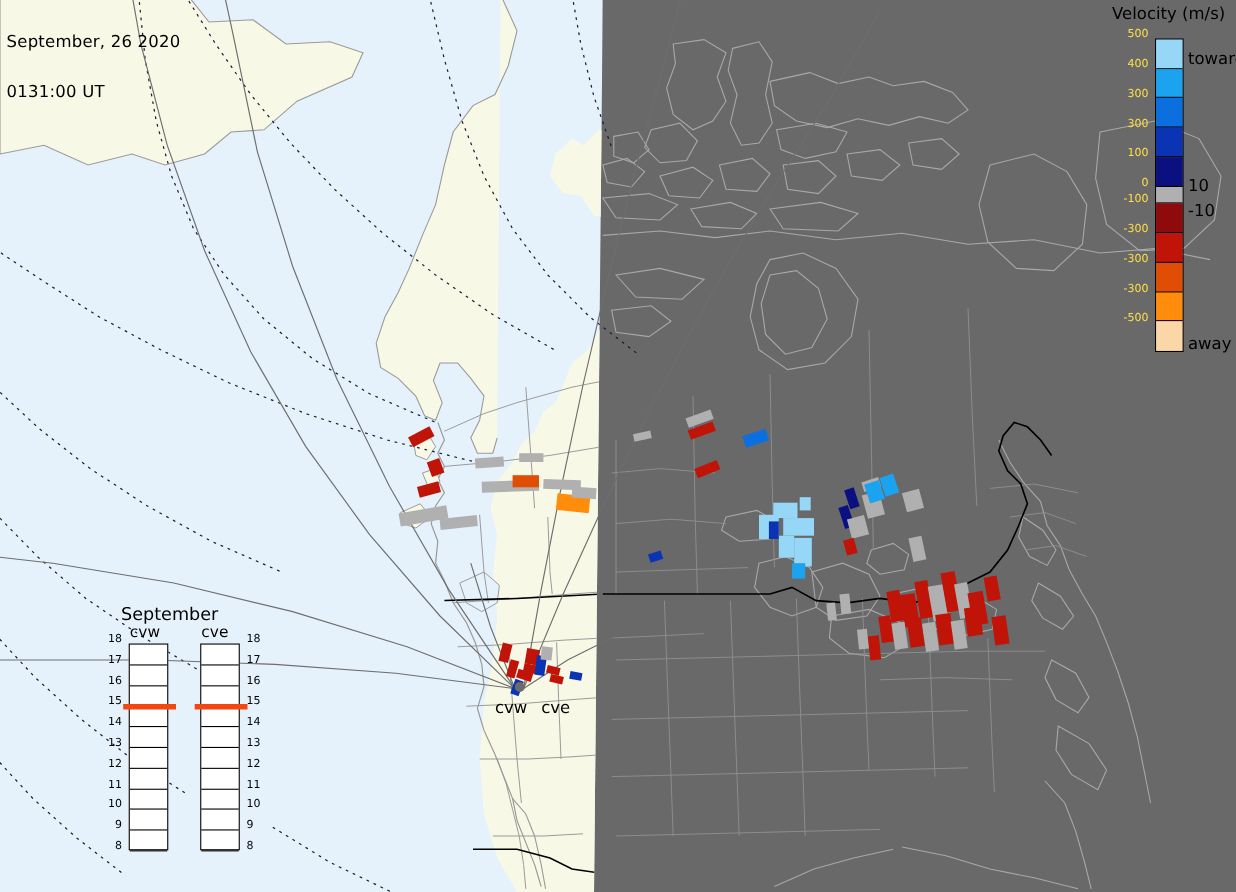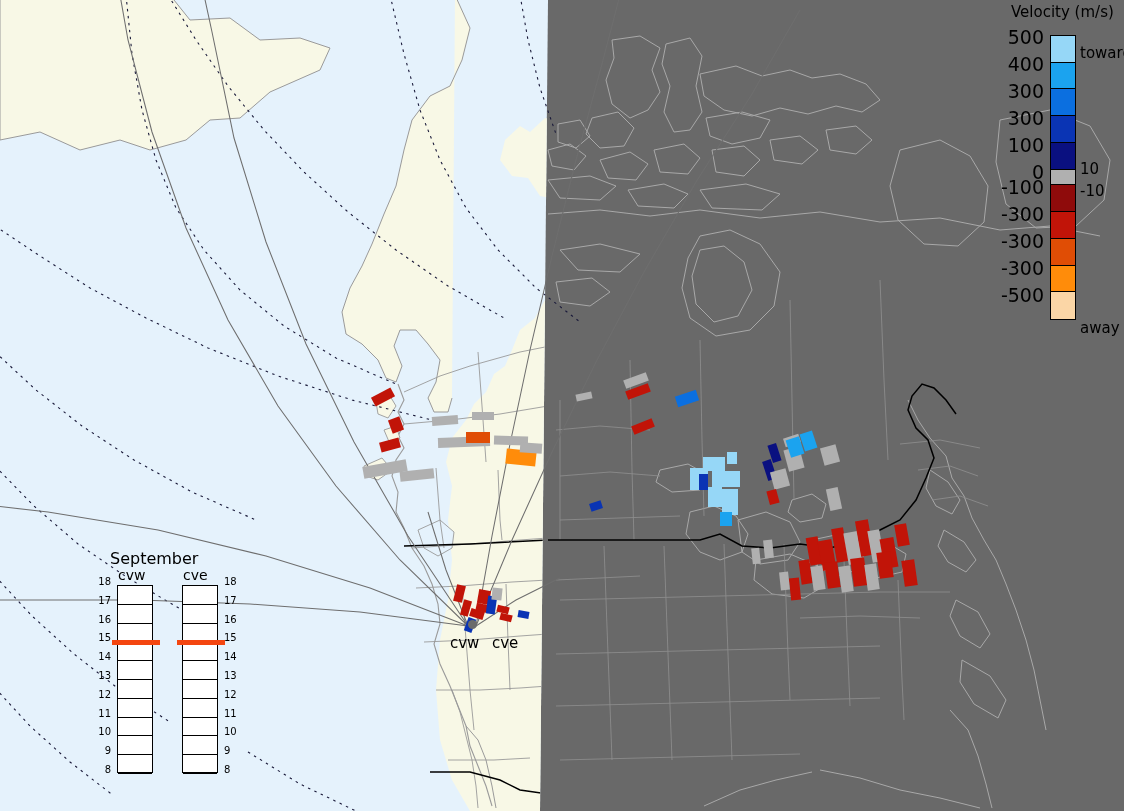--- a/index.html
+++ b/index.html
@@ -15,21 +15,21 @@
   .title-block{position:absolute;left:6px;top:1px;color:#000;font-size:15px;line-height:15px;
                letter-spacing:.2px;white-space:pre;}
   .title-block div{margin:0;padding:0;}
 
   
   #cbar{position:absolute;left:1050px;top:35px;width:26px;height:285px;border:1px solid #000;
         box-sizing:border-box;}
   #cbar .seg{position:absolute;left:0;width:100%;border-bottom:1px solid #000;box-sizing:border-box;}
   #cbar .seg:last-child{border-bottom:none;}
   #cbar-title{position:absolute;left:1011px;top:3px;color:#000;font-size:15px;white-space:nowrap;}
-  .cb-tick{position:absolute;color:#000000;font-size:19px;text-align:right;width:46px;}
+  .cb-tick{position:absolute;color:#fde047;font-size:10px;text-align:right;width:46px;}
   .cb-side{position:absolute;color:#000;font-size:15px;white-space:nowrap;}
 
   
   #freq-title{position:absolute;left:110px;top:549px;color:#000;font-size:16px;white-space:nowrap;}
   .gauge-label{position:absolute;color:#000;font-size:14px;white-space:nowrap;}
   .gauge{position:absolute;width:36px;border:1.5px solid #000;box-sizing:border-box;background:#fff;}
   .gauge .cell{width:100%;border-bottom:1px solid #000;box-sizing:border-box;}
   .gauge .cell:last-child{border-bottom:none;}
   .gauge .mark{position:absolute;left:-6px;width:48px;height:5px;background:#f44610;}
   .g-tick{position:absolute;color:#000;font-size:10px;white-space:nowrap;}
@@ -305,20 +305,24 @@
           <rect x="790" y="578" width="10" height="22" fill="#c11408" transform="rotate(-6 795 589)"></rect>
           <rect x="780" y="572" width="9" height="18" fill="#b0b0b0" transform="rotate(-6 784.5 581)"></rect>
           <rect x="903" y="560" width="13" height="26" fill="#c11408" transform="rotate(-8 909.5 573)"></rect>
           <rect x="896" y="524" width="12" height="22" fill="#c11408" transform="rotate(-10 902 535)"></rect>
           <rect x="764" y="540" width="9" height="18" fill="#b0b0b0" transform="rotate(-6 768.5 549)"></rect>
           <rect x="752" y="548" width="8" height="16" fill="#b0b0b0" transform="rotate(-6 756 556)"></rect>
         </g>
     </svg>
   </div>
 
+  <div class="title-block">
+    <div>September, 26 2020</div>
+    <div>0131:00 UT</div>
+  </div>
 
   <div id="cbar-title">Velocity (m/s)</div>
   <div id="cbar">
       <div class="seg" style="top: 0%; height: 9.45%; background: rgb(150, 215, 247);"></div>
       <div class="seg" style="top: 9.45%; height: 9.45%; background: rgb(27, 163, 239);"></div>
       <div class="seg" style="top: 18.9%; height: 9.45%; background: rgb(11, 111, 224);"></div>
       <div class="seg" style="top: 28.35%; height: 9.45%; background: rgb(10, 52, 180);"></div>
       <div class="seg" style="top: 37.8%; height: 9.45%; background: rgb(10, 16, 128);"></div>
       <div class="seg" style="top: 47.25%; height: 5.5%; background: rgb(176, 176, 176);"></div>
       <div class="seg" style="top: 52.75%; height: 9.45%; background: rgb(143, 11, 11);"></div>
@@ -334,21 +338,21 @@
       <div class="cb-tick" style="left: 998px; top: 106.797px;">300</div>
       <div class="cb-tick" style="left: 998px; top: 133.73px;">100</div>
       <div class="cb-tick" style="left: 998px; top: 160.662px;">0</div>
       <div class="cb-tick" style="left: 998px; top: 176.338px; text-align: right;">-100</div>
       <div class="cb-tick" style="left: 998px; top: 203.27px;">-300</div>
       <div class="cb-tick" style="left: 998px; top: 230.202px;">-300</div>
       <div class="cb-tick" style="left: 998px; top: 257.135px;">-300</div>
       <div class="cb-tick" style="left: 998px; top: 284.067px;">-500</div>
     </div>
   <div class="cb-side" style="left:1080px;top:44px;">toward</div>
-  <div class="cb-side" style="left:1080px;top:319px;">away</div>
+  <div class="cb-side" style="left:1080px;top:303px;">away</div>
   <div class="cb-side" style="left:1080px;top:160px;">10</div>
   <div class="cb-side" style="left:1080px;top:182px;">-10</div>
 
   <div id="freq-title">September</div>
   <div id="freq-area">
       <div class="gauge-label" style="left: 118px; top: 567px;">cvw</div>
       <div class="gauge" style="left: 117px; top: 585px; height: 188px;">
         <div class="cell" style="height: 18.8px;"></div>
         <div class="cell" style="height: 18.8px;"></div>
         <div class="cell" style="height: 18.8px;"></div>

